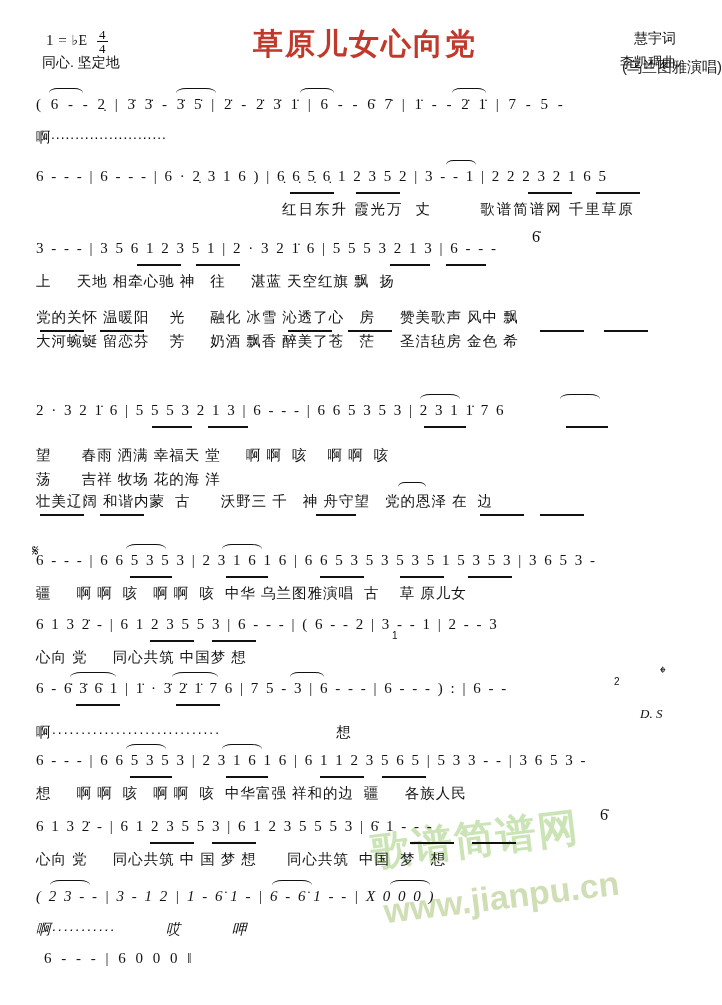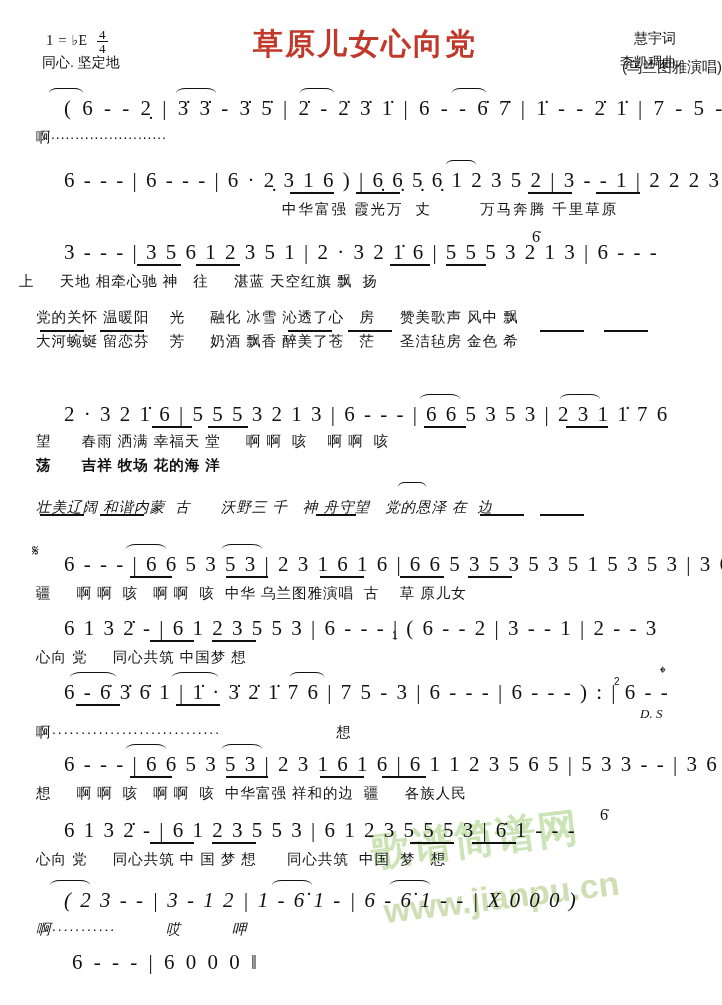--- a/index.html
+++ b/index.html
@@ -75,23 +75,22 @@
     color:rgba(175,200,130,0.6);
     transform:rotate(-7deg);
     white-space:nowrap;
   }
 
   
   .sys{position:absolute;left:0;width:722px;}
   .noterow{
     position:relative;height:30px;
     font-family:"Liberation Serif", serif;
-    font-size:21px;color:#111;
+    font-size:15px;color:#111;
     white-space:pre;
-    margin-left:28px;
   }
   .lyricrow{
     position:relative;height:22px;
     font-family:"Liberation Sans", sans-serif;
     font-size:14.5px;color:#111;
     white-space:pre;
   }
   .n{position:absolute;top:0;}
   .l{position:absolute;top:0;}
 
@@ -140,35 +139,35 @@
     <div class="slur" style="left:176px;top:-8px;width:40px;"></div>
     <div class="slur" style="left:300px;top:-8px;width:34px;"></div>
     <div class="slur" style="left:452px;top:-8px;width:34px;"></div>
   </div>
 
   <div class="sys" style="top:168px;">
     <div class="noterow">
       <span class="n" style="left:36px;letter-spacing:2px;">6 - - - | 6 - - - | 6 · 2̣ 3 1 6 ) | 6̣ 6̣ 5̣ 6̣ 1 2 3 5 2 | 3 - - 1 | 2 2 2 3 2 1 6 5</span>
     </div>
     <div class="lyricrow" style="margin-top:2px;">
-      <span class="l" style="left:282px;letter-spacing:2px;">中华富强 霞光万  丈        万马奔腾 千里草原</span>
+      <span class="l" style="left:282px;letter-spacing:2px;">红日东升 霞光万  丈        歌谱简谱网 千里草原</span>
     </div>
     <div class="beam" style="left:290px;top:24px;width:44px;"></div>
     <div class="beam" style="left:356px;top:24px;width:44px;"></div>
     <div class="beam" style="left:528px;top:24px;width:44px;"></div>
     <div class="beam" style="left:596px;top:24px;width:44px;"></div>
     <div class="slur" style="left:446px;top:-8px;width:30px;"></div>
   </div>
 
   <div class="sys" style="top:240px;">
     <div class="noterow">
       <span class="n" style="left:36px;letter-spacing:2px;">3 - - - | 3 5 6 1 2 3 5 1 | 2 · 3 2 1̇ 6 | 5 5 5 3 2 1 3 | 6 - - -</span>
     </div>
     <div class="lyricrow" style="margin-top:2px;">
-      <span class="l" style="left:19px;letter-spacing:1px;">上     天地 相牵心驰 神   往     湛蓝 天空红旗 飘  扬</span>
+      <span class="l" style="left:36px;letter-spacing:1px;">上     天地 相牵心驰 神   往     湛蓝 天空红旗 飘  扬</span>
     </div>
     <div class="beam" style="left:137px;top:24px;width:44px;"></div>
     <div class="beam" style="left:196px;top:24px;width:44px;"></div>
     <div class="beam" style="left:390px;top:24px;width:40px;"></div>
     <div class="beam" style="left:446px;top:24px;width:40px;"></div>
     <div class="mark" style="left:532px;top:-12px;">6̇</div>
   </div>
 
   <div class="sys" style="top:306px;">
     <div class="lyricrow" style="margin-top:2px;">
@@ -182,36 +181,36 @@
     <div class="beam" style="left:288px;top:24px;width:44px;"></div>
     <div class="beam" style="left:348px;top:24px;width:44px;"></div>
     <div class="beam" style="left:540px;top:24px;width:44px;"></div>
     <div class="beam" style="left:604px;top:24px;width:44px;"></div>
   </div>
 
   <div class="sys" style="top:402px;">
     <div class="noterow">
       <span class="n" style="left:36px;letter-spacing:2px;">2 · 3 2 1̇ 6 | 5 5 5 3 2 1 3 | 6 - - - | 6 6 5 3 5 3 | 2 3 1 1̇ 7 6</span>
     </div>
-    <div class="lyricrow" style="margin-top:0;padding-left:20px;">
+    <div class="lyricrow" style="margin-top:14px;padding-left:20px;">
       <span class="l" style="left:36px;letter-spacing:1px;">望      春雨 洒满 幸福天 堂     啊 啊  咳    啊 啊  咳</span>
     </div>
-    <div class="lyricrow" style="margin-top:2px;font-weight:bold;">
+    <div class="lyricrow" style="margin-top:2px;">
       <span class="l" style="left:36px;letter-spacing:1px;">荡      吉祥 牧场 花的海 洋</span>
     </div>
     <div class="beam" style="left:152px;top:24px;width:40px;"></div>
     <div class="beam" style="left:208px;top:24px;width:40px;"></div>
     <div class="slur" style="left:420px;top:-8px;width:40px;"></div>
     <div class="slur" style="left:560px;top:-8px;width:40px;"></div>
     <div class="beam" style="left:424px;top:24px;width:42px;"></div>
     <div class="beam" style="left:566px;top:24px;width:42px;"></div>
   </div>
 
   <div class="sys" style="top:490px;">
-    <div class="lyricrow" style="margin-top:8px;font-style:italic;">
+    <div class="lyricrow" style="margin-top:2px;">
       <span class="l" style="left:36px;letter-spacing:1px;">壮美辽阔 和谐内蒙  古      沃野三 千   神 舟守望   党的恩泽 在  边</span>
     </div>
     <div class="beam" style="left:40px;top:24px;width:44px;"></div>
     <div class="beam" style="left:100px;top:24px;width:44px;"></div>
     <div class="beam" style="left:316px;top:24px;width:40px;"></div>
     <div class="beam" style="left:480px;top:24px;width:44px;"></div>
     <div class="beam" style="left:540px;top:24px;width:44px;"></div>
     <div class="slur" style="left:398px;top:-8px;width:28px;"></div>
   </div>
 

